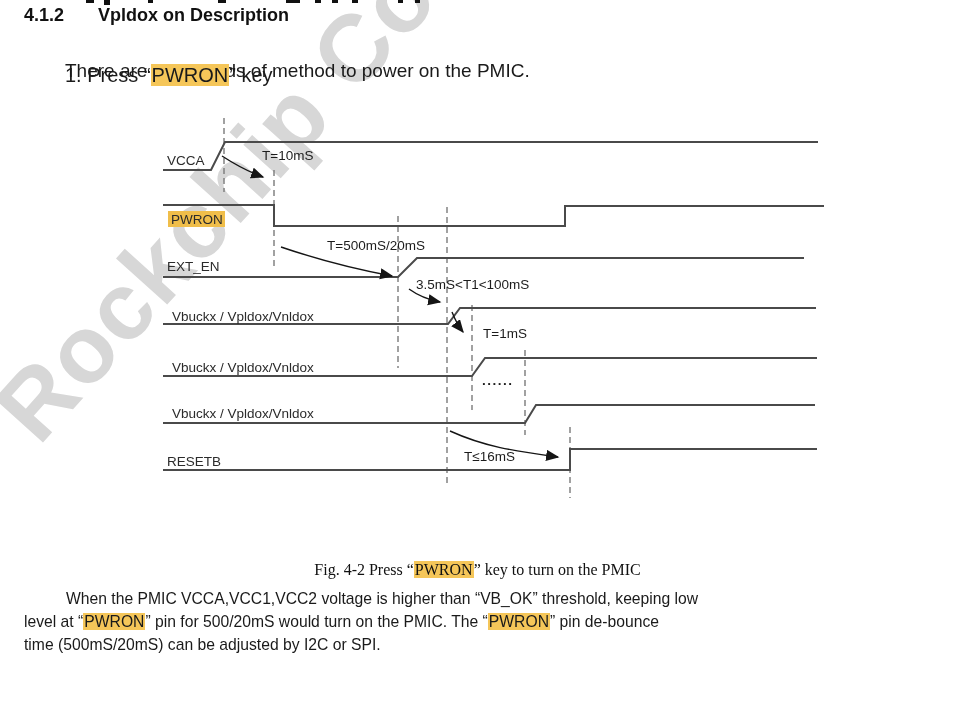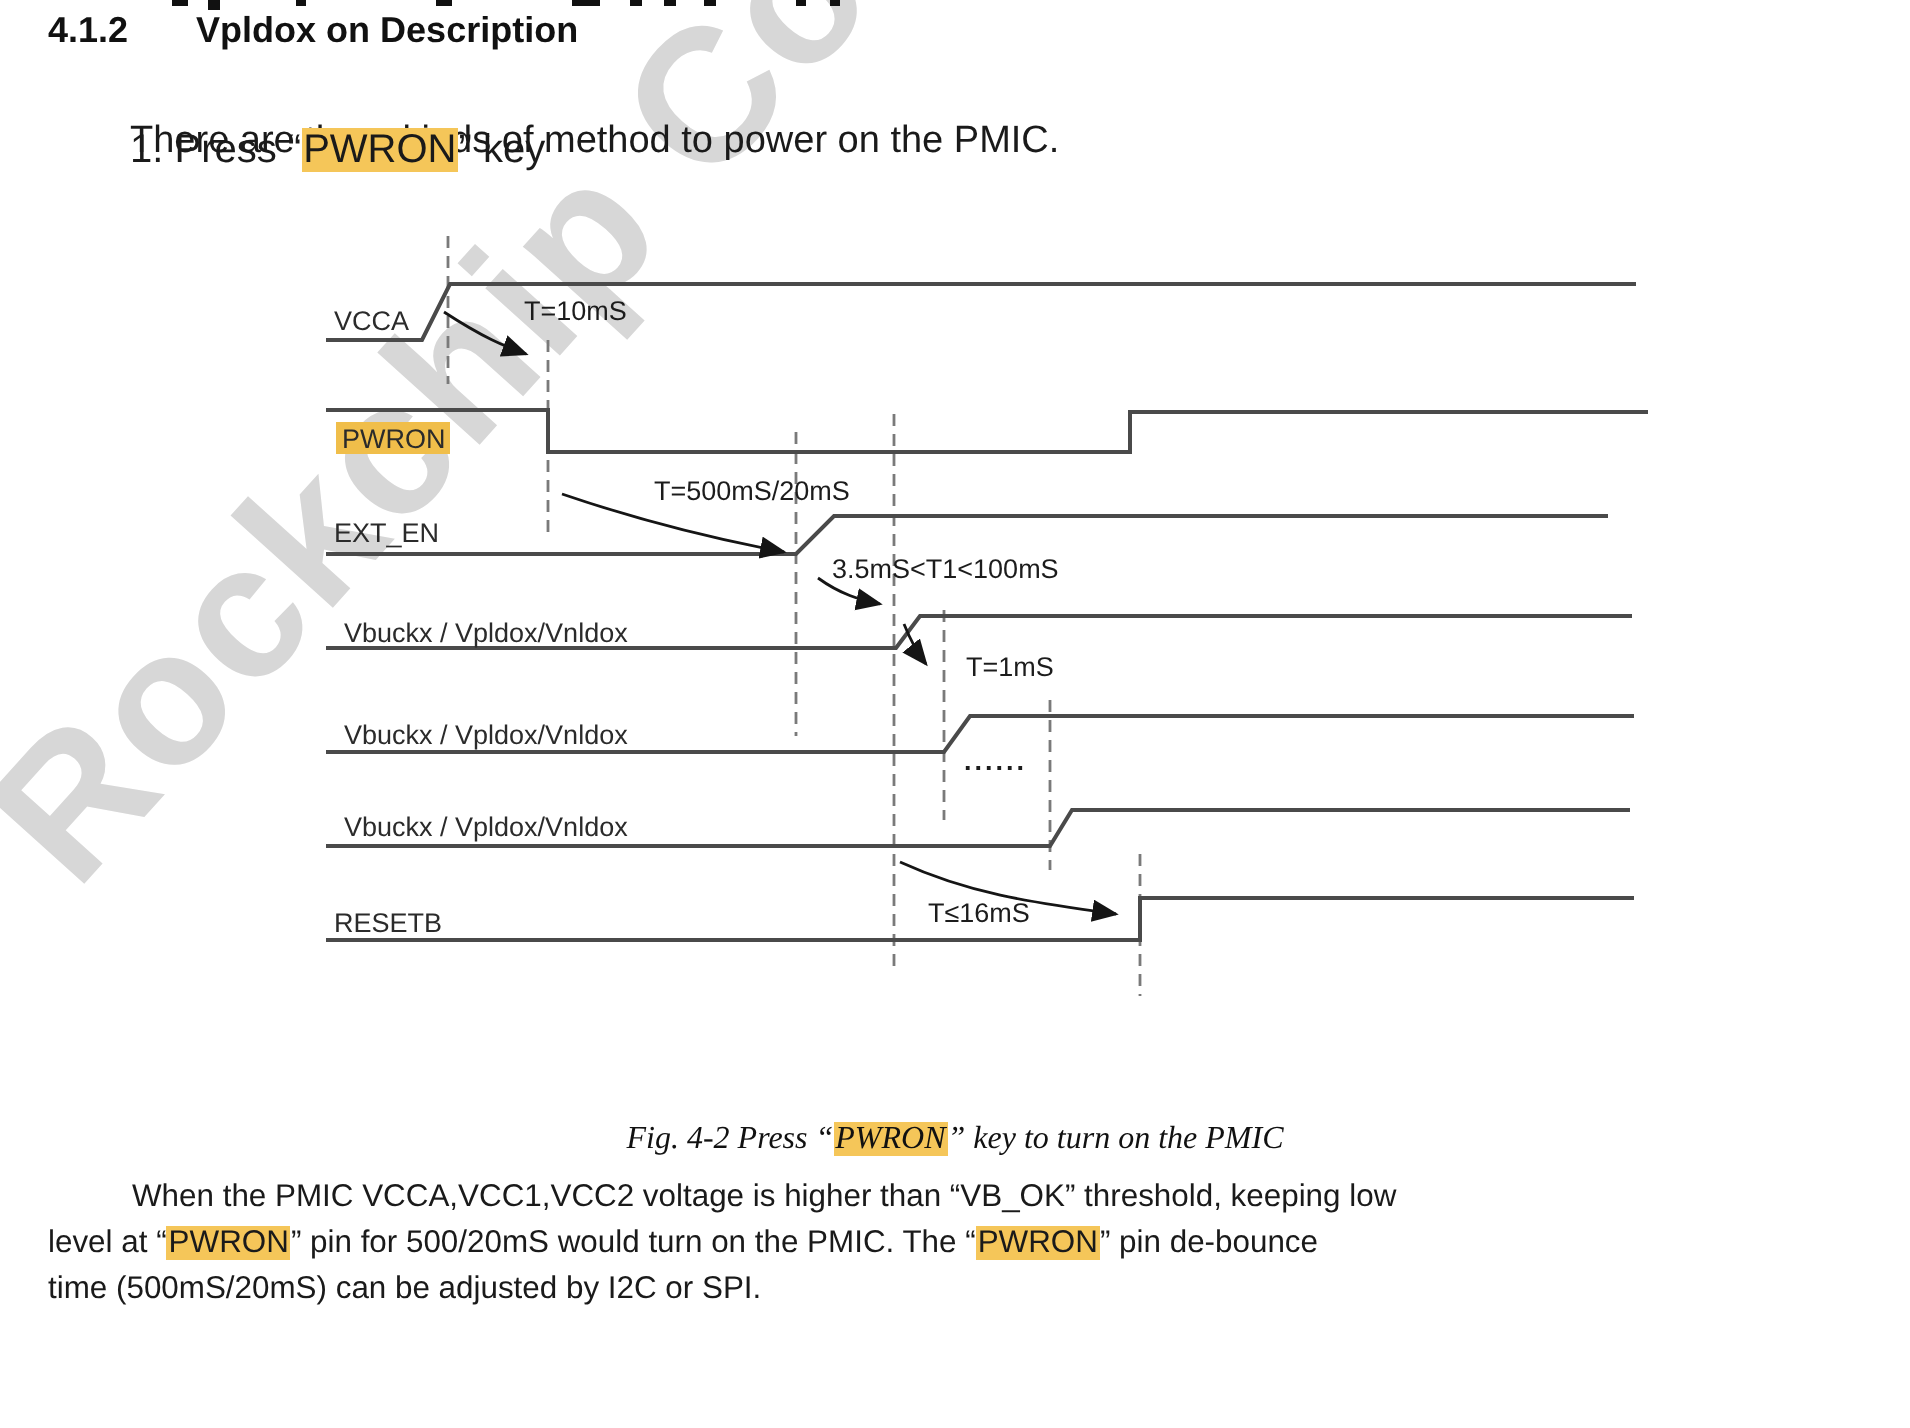--- a/index.html
+++ b/index.html
@@ -21,21 +21,21 @@
   
   .frag{position:absolute;top:0;height:3px;background:#111;z-index:2;}
   
   .heading{position:absolute;left:24px;top:5px;z-index:2;font-size:18px;font-weight:bold;color:#111;}
   .heading .num{display:inline-block;margin-right:34px;}
   .intro{position:absolute;left:65px;top:60px;z-index:2;font-size:19px;}
   .method{position:absolute;left:65px;top:64px;z-index:2;font-size:20px;font-weight:normal;}
   .hl{background:var(--highlight,#f5c659);padding:0 1px;}
   .caption{
     position:absolute;left:0;right:0;top:561px;z-index:2;text-align:center;
-    font-family:"Liberation Serif",serif;font-size:16px;color:#111;font-style:italic;
+    font-family:"Liberation Serif",serif;font-size:16px;color:#111;
   }
   .para{position:absolute;left:24px;z-index:2;font-size:15.7px;line-height:23px;white-space:pre;}
   #para1{top:587px;} #para2{top:656px;}
   .para .tl:first-child{text-indent:42px;text-align:right;}
   
   svg.diagram{position:absolute;left:0;top:0;z-index:1;}
   .sig{fill:none;stroke:var(--line,#4a4a4a);stroke-width:2;}
   .dash{stroke:var(--dashed,#7a7a7a);stroke-width:1.4;stroke-dasharray:6 4;fill:none;}
   .arr{fill:none;stroke:#151515;stroke-width:1.4;}
   .lbl{font-family:"Liberation Sans",sans-serif;font-size:13.5px;fill:#2b2b2b;}

